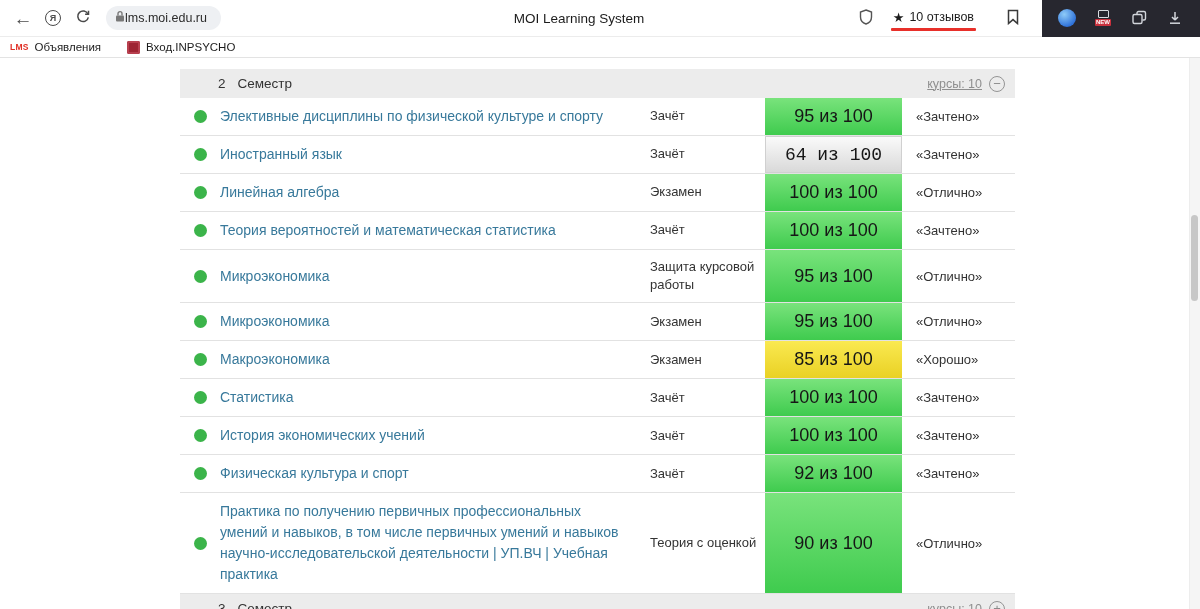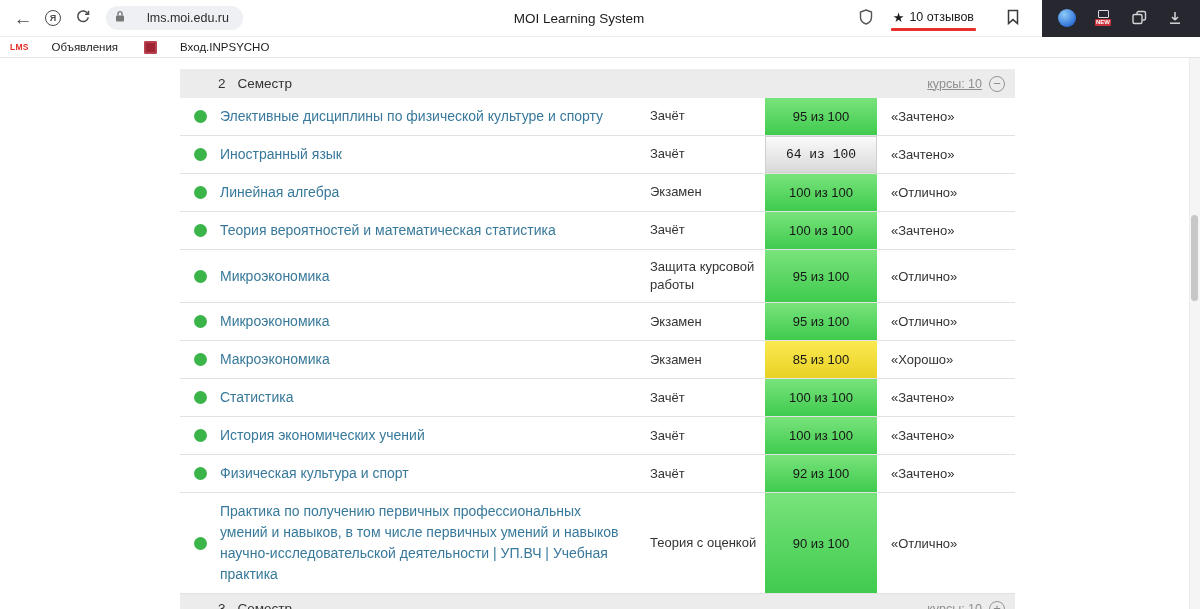--- a/index.html
+++ b/index.html
@@ -4,57 +4,57 @@
 <style>
   * { margin:0; padding:0; box-sizing:border-box; }
   html,body { width:1200px; height:609px; overflow:hidden; }
   body { font-family:"Liberation Sans", sans-serif; background:#fff; position:relative; font-size:13px; color:#333; }
 
   
   .toolbar { height:37px; display:flex; align-items:center; padding-left:8px; background:#fff; border-bottom:1px solid #ececec; position:relative; }
   .nav-btn { width:30px; height:30px; display:flex; align-items:center; justify-content:center; border-radius:4px; cursor:pointer; flex:0 0 auto; }
   .back-glyph { font-size:19px; color:#4a4a4a; line-height:1; }
   .ya-circle { width:16px; height:16px; border:1.7px solid #4a4a4a; border-radius:50%; display:flex; align-items:center; justify-content:center; font-size:9px; font-weight:700; color:#4a4a4a; }
-  .address-bar { height:24px; background:#eef0f3; border-radius:12px; display:flex; align-items:center; gap:22px; padding:0 14px 0 9px; margin-left:8px; flex:0 0 auto; }
+  .address-bar { height:24px; background:#eef0f3; border-radius:12px; display:flex; align-items:center; gap:0; padding:0 14px 0 9px; margin-left:8px; flex:0 0 auto; }
   .address-bar .url { font-size:12.5px; color:#2b2b2b; }
   .tab-title { position:absolute; left:579px; transform:translateX(-50%); top:0; height:37px; display:flex; align-items:center; font-size:13.5px; color:#1c1c1c; }
   .toolbar-right { margin-left:auto; display:flex; align-items:center; height:100%; }
   .reviews { position:relative; display:flex; align-items:center; gap:5px; font-size:12.5px; color:#1c1c1c; margin:0 22px 0 10px; cursor:pointer; padding:2px 2px 4px 2px; }
   .reviews .star { font-size:13px; color:#1c1c1c; }
   .reviews-underline { position:absolute; left:0; right:0; bottom:-2px; height:3px; background:var(--c-reviews-underline,#e8302a); border-radius:1px; }
   .ext-strip { height:37px; background:#27272f; display:flex; align-items:center; gap:16px; padding:0 15px; margin-left:14px; }
   .ext-icon { width:20px; height:20px; display:flex; align-items:center; justify-content:center; cursor:pointer; position:relative; }
   .browser-logo { width:18px; height:18px; border-radius:50%; background:radial-gradient(circle at 35% 30%, #8ecbf8, #2f72d9 72%); }
   .ext-new { display:flex; flex-direction:column; align-items:center; gap:1px; }
   .ext-new .glyph { width:11px; height:8px; border:1.4px solid #d8dbe1; border-radius:1px; }
   .ext-new .new-text { font-size:6px; font-weight:700; color:#fff; background:#c9313d; padding:0 1px; border-radius:1px; line-height:7px; }
 
   
   .bookmarks-bar { height:21px; display:flex; align-items:center; gap:26px; padding-left:10px; background:#fff; border-bottom:1px solid #e3e3e3; }
-  .bookmark { display:flex; align-items:center; gap:23px; font-size:11.5px; color:#1c1c1c; cursor:pointer; }
+  .bookmark { display:flex; align-items:center; gap:6px; font-size:11.5px; color:#1c1c1c; cursor:pointer; }
   .fav-lms { color:#e03026; font-weight:700; font-size:8.5px; letter-spacing:.2px; }
   .fav-square { width:13px; height:13px; background:#9e2433; border-radius:2px; box-shadow:inset 0 0 0 2px #b8404f; }
 
   
   .page { position:relative; height:551px; background:#fff; }
   .content { width:835px; margin-left:180px; padding-top:11px; }
 
   .sem-header { height:29px; background:#ececec; display:flex; align-items:center; padding:0 10px 0 38px; font-size:13.5px; color:#333; }
   .sem-num { margin-right:12px; }
   .sem-right { margin-left:auto; display:flex; align-items:center; gap:7px;text-align:right; }
   .courses-link { color:#8f8f8f; font-size:12.5px; text-decoration:underline; cursor:pointer; }
   .toggle-circle { width:16px; height:16px; border:1px solid #949494; border-radius:50%; color:#8a8a8a; font-size:13px; line-height:14px; display:flex; align-items:center; justify-content:center; cursor:pointer; }
 
   .course-row { display:flex; align-items:stretch; min-height:38px; border-bottom:1px solid #e2e2e2; background:#fff; }
   .cell-dot { width:40px; display:flex; align-items:center; justify-content:center; flex:0 0 auto; }
   .status-dot { width:13px; height:13px; border-radius:50%; background:var(--c-status-dot,#3bb44a); }
   .cell-name { width:430px; display:flex; align-items:center; padding:8px 22px 8px 0; flex:0 0 auto; }
   .course-link { color:var(--c-course-link,#38799b); font-size:14px; line-height:1.5; text-decoration:none; cursor:pointer; }
   .cell-type { width:115px; display:flex; align-items:center; padding:8px 8px 8px 0; font-size:13px; color:#333; line-height:1.4; flex:0 0 auto; }
-  .cell-score { width:112px; display:flex; align-items:center; justify-content:center; font-size:13px; color:#161616; flex:0 0 auto; }
+  .cell-score { width:137px; display:flex; align-items:center; justify-content:center; font-size:18px; color:#161616; flex:0 0 auto; }
   .badge-green  { background:linear-gradient(180deg, var(--c-badge-green-top,#79e37c),  var(--c-badge-green-bottom,#3fcb4e)); }
   .badge-yellow { background:linear-gradient(180deg, var(--c-badge-yellow-top,#fae951), var(--c-badge-yellow-bottom,#e9d124)); }
   .badge-gray   { background:linear-gradient(180deg, var(--c-badge-gray-top,#fbfbfb),   var(--c-badge-gray-bottom,#d8d8d8)); box-shadow:inset 0 0 0 1px #d0d0d0;font-family:Liberation Mono, monospace; }
   .cell-grade { flex:1; display:flex; align-items:center; padding-left:14px; font-size:13px; color:#333; }
 
   
   .scroll-track { position:absolute; right:0; top:0; width:11px; height:551px; background:#f5f5f5; border-left:1px solid #ededed; }
   .scroll-thumb { position:absolute; right:2px; top:157px; width:7px; height:86px; background:#c7c7c7; border-radius:4px; cursor:pointer; }
 </style>
 </head>

